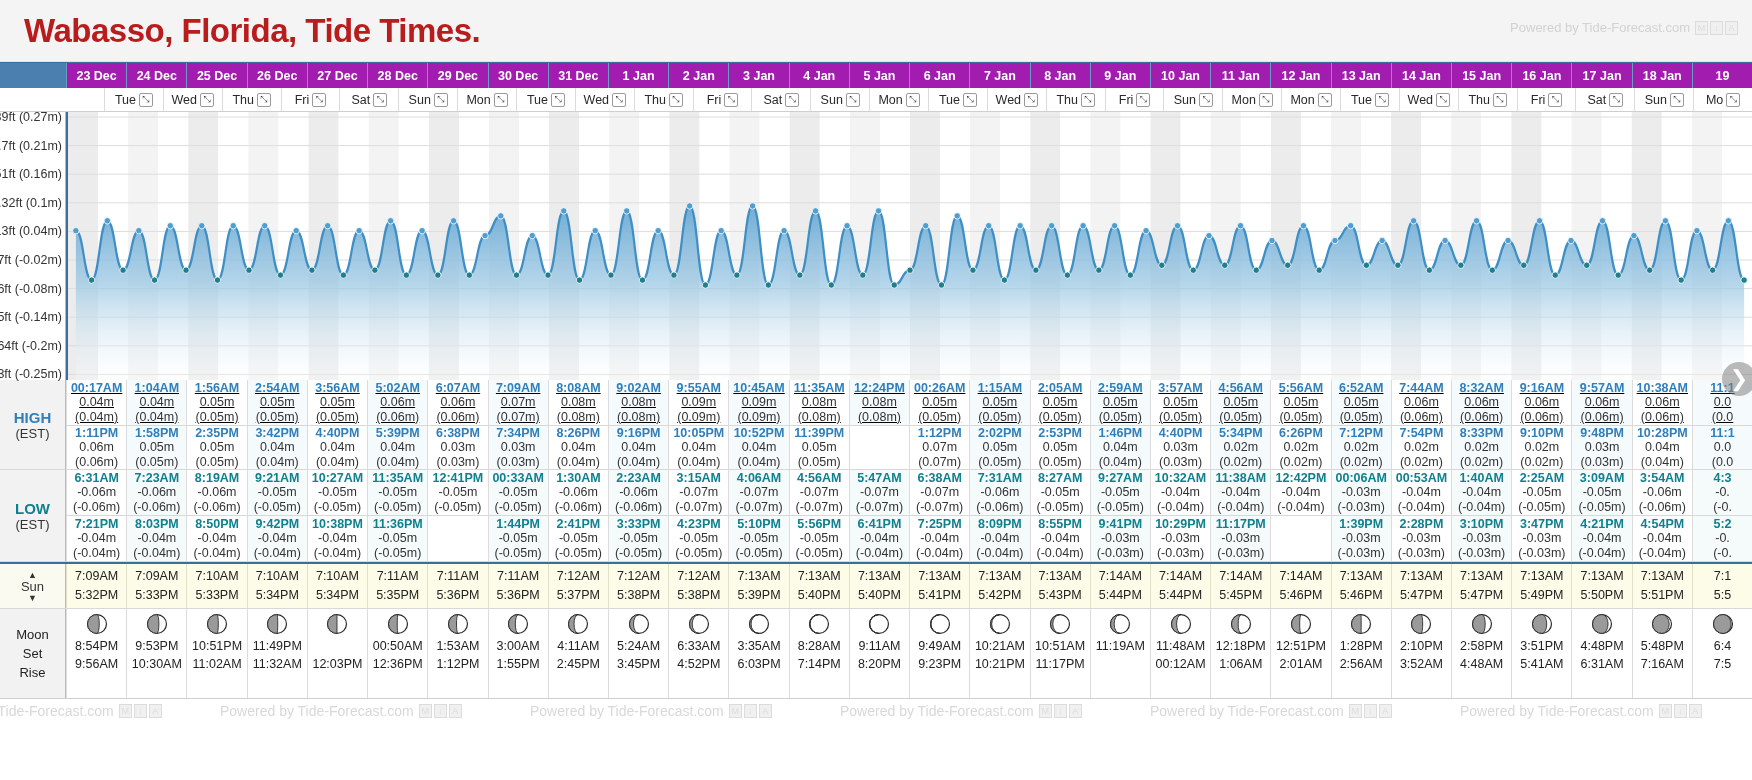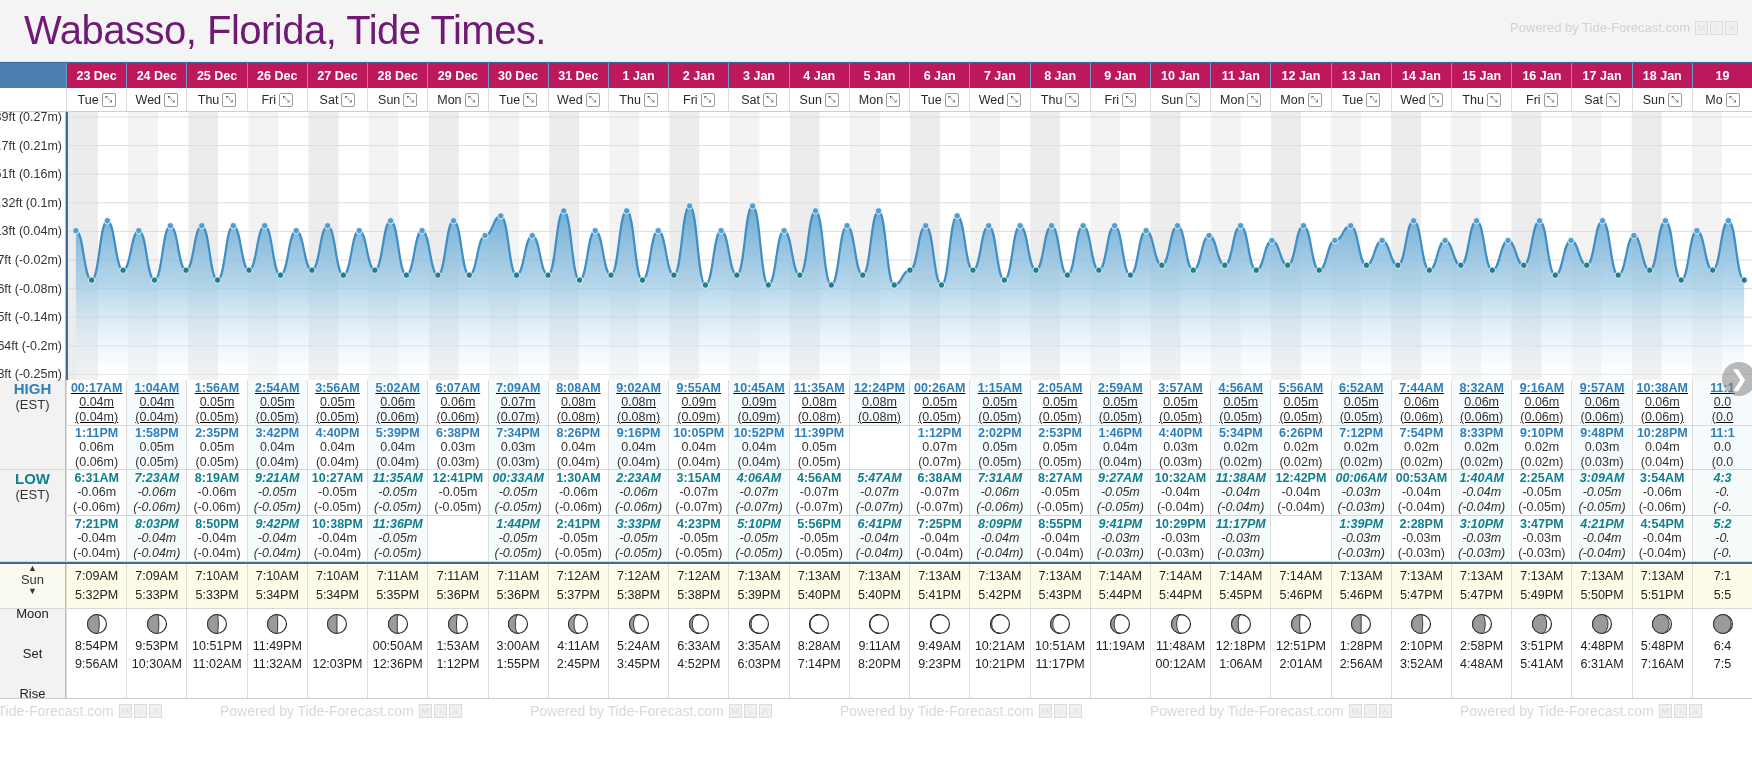--- a/index.html
+++ b/index.html
@@ -13,50 +13,50 @@
 
   
   .titlebar {
     height: 62px; background: #f4f4f4;
     display: flex; align-items: center;
     padding-left: 24px;
     position: relative;
     border-bottom: 1px solid #e3e3e3;
   }
   .title-main {
-    font-size: 40px; font-weight: normal; color: #701a75;
+    font-size: 33px; font-weight: bold; color: #b91c1c;
     letter-spacing: -0.5px; white-space: nowrap;
   }
   .title-sub {
     font-size: 30px; color: #3b3b3b; margin-left: 10px; white-space: nowrap;
   }
   .powered-top {
     position: absolute; right: 14px; top: 20px;
     font-size: 13px; color: #d2d2d2; display: flex; align-items: center; gap: 5px;
   }
   .tf-badges { display: inline-flex; gap: 2px; }
   .tf-badge {
     width: 13px; height: 14px; border: 1px solid #dcdcdc; color: #dcdcdc;
     font-size: 9px; line-height: 12px; text-align: center; background: #f0f0f0;
   }
 
   
   .dayhdr {
-    display: flex; height: 26px; background: #be185d;
+    display: flex; height: 26px; background: #a21caf;
     border-top: 1px solid #3c6d9b;
   }
   .dayhdr .corner { width: 66px; flex: 0 0 66px; background: #4a7fb0; }
   .dayhdr .cell {
     flex: 1 1 0; min-width: 0;
     color: #fff; font-size: 12.5px; font-weight: bold;
     display: flex; align-items: center; justify-content: center;
     border-left: 1px solid #6a9ac5; white-space: nowrap;
   }
 
-  .dowhdr { display: flex; height: 24px; background: #fff; border-bottom: 1px solid #cfcfcf; }
+  .dowhdr { display: flex; height: 24px; background: #fff; border-bottom: 1px solid #cfcfcf; padding-left: 38px; }
   .dowhdr .corner { width: 66px; flex: 0 0 66px; }
   .dowhdr .cell {
     flex: 1 1 0; min-width: 0;
     font-size: 12.5px; color: #2a2a2a;
     display: flex; align-items: center; justify-content: center; gap: 3px;
     border-left: 1px solid #dcdcdc; white-space: nowrap;
   }
   .expand-ic {
     width: 14px; height: 14px; border: 1px solid #9a9a9a; border-radius: 2px;
     background: #fff; display: inline-flex; align-items: center; justify-content: center;
@@ -74,37 +74,37 @@
     white-space: nowrap; transform: translateY(-50%);
   }
   .plot { flex: 1 1 auto; position: relative; overflow: hidden; background: #fff;
           border-left: 2px solid #3c6d9b; }
   .plot svg { display: block; width: 100%; height: 100%; }
 
   
   .trow { display: flex; }
   .rowlabel {
     width: 66px; flex: 0 0 66px; background: #f2f2f2;
-    display: flex; flex-direction: column; align-items: center; justify-content: flex-start;
+    display: flex; flex-direction: column; align-items: center; justify-content: center;
     border-right: 1px solid #bbb; border-bottom: 1px solid #d8d8d8;
   }
   .rowlabel .big { font-size: 15px; font-weight: bold; }
   .rowlabel .sm { font-size: 13px; color: #333; }
   .lbl-high .big { color: #2e7fbb; }
   .lbl-low .big  { color: #10808f; }
 
   .tcells { flex: 1 1 auto; display: flex; }
   .tcell {
     flex: 1 1 0; min-width: 0;
     border-left: 1px solid #dcdcdc; border-bottom: 1px solid #d8d8d8;
     display: flex; flex-direction: column; align-items: center; justify-content: center;
     padding: 2px 0; background: #fff; overflow: hidden;
   }
   .tcell.alt { background: #f5fafd; }
-  .tcell.lowalt { background: #f5fbfb; font-style: italic; }
+  .tcell.lowalt { background: #f5fbfb; }
   .t-time { font-size: 12.5px; font-weight: bold; white-space: nowrap; line-height: 1.15; }
   .high .t-time { color: #2e7fbb; }
   .low  .t-time { color: #10808f; }
   .t-val { font-size: 12.5px; color: #333; line-height: 1.15; white-space: nowrap; }
   .t-val2 { font-size: 12.5px; color: #333; line-height: 1.15; white-space: nowrap; }
   .tcell.empty { background: #fff; }
 
   
   .sunrow { display: flex; height: 46px; border-top: 2px solid #3c6d9b; }
   .sunrow .rowlabel { background: #fafaf0; border-bottom: none; }
@@ -115,21 +115,21 @@
     border-left: 1px solid #e0e0cc;
     display: flex; flex-direction: column; align-items: center; justify-content: center;
     font-size: 12.5px; color: #222; line-height: 1.5;
   }
 
   
   .moonrow { display: flex; height: 90px; border-top: 1px solid #d8d8d8; }
   .moonlabel {
     width: 66px; flex: 0 0 66px; background: #f2f2f2;
     display: flex; flex-direction: column; align-items: center; justify-content: center;
-    border-right: 1px solid #bbb; gap: 25px;
+    border-right: 1px solid #bbb; gap: 4px;
     font-size: 13px; color: #222;
   }
   .mooncell {
     flex: 1 1 0; min-width: 0; background: #fff;
     border-left: 1px solid #dcdcdc;
     display: flex; flex-direction: column; align-items: center;
     justify-content: flex-start; padding-top: 4px;
     font-size: 12.5px; color: #222; line-height: 1.45;
   }
   .moon-glyph { width: 22px; height: 22px; margin-bottom: 2px; }

